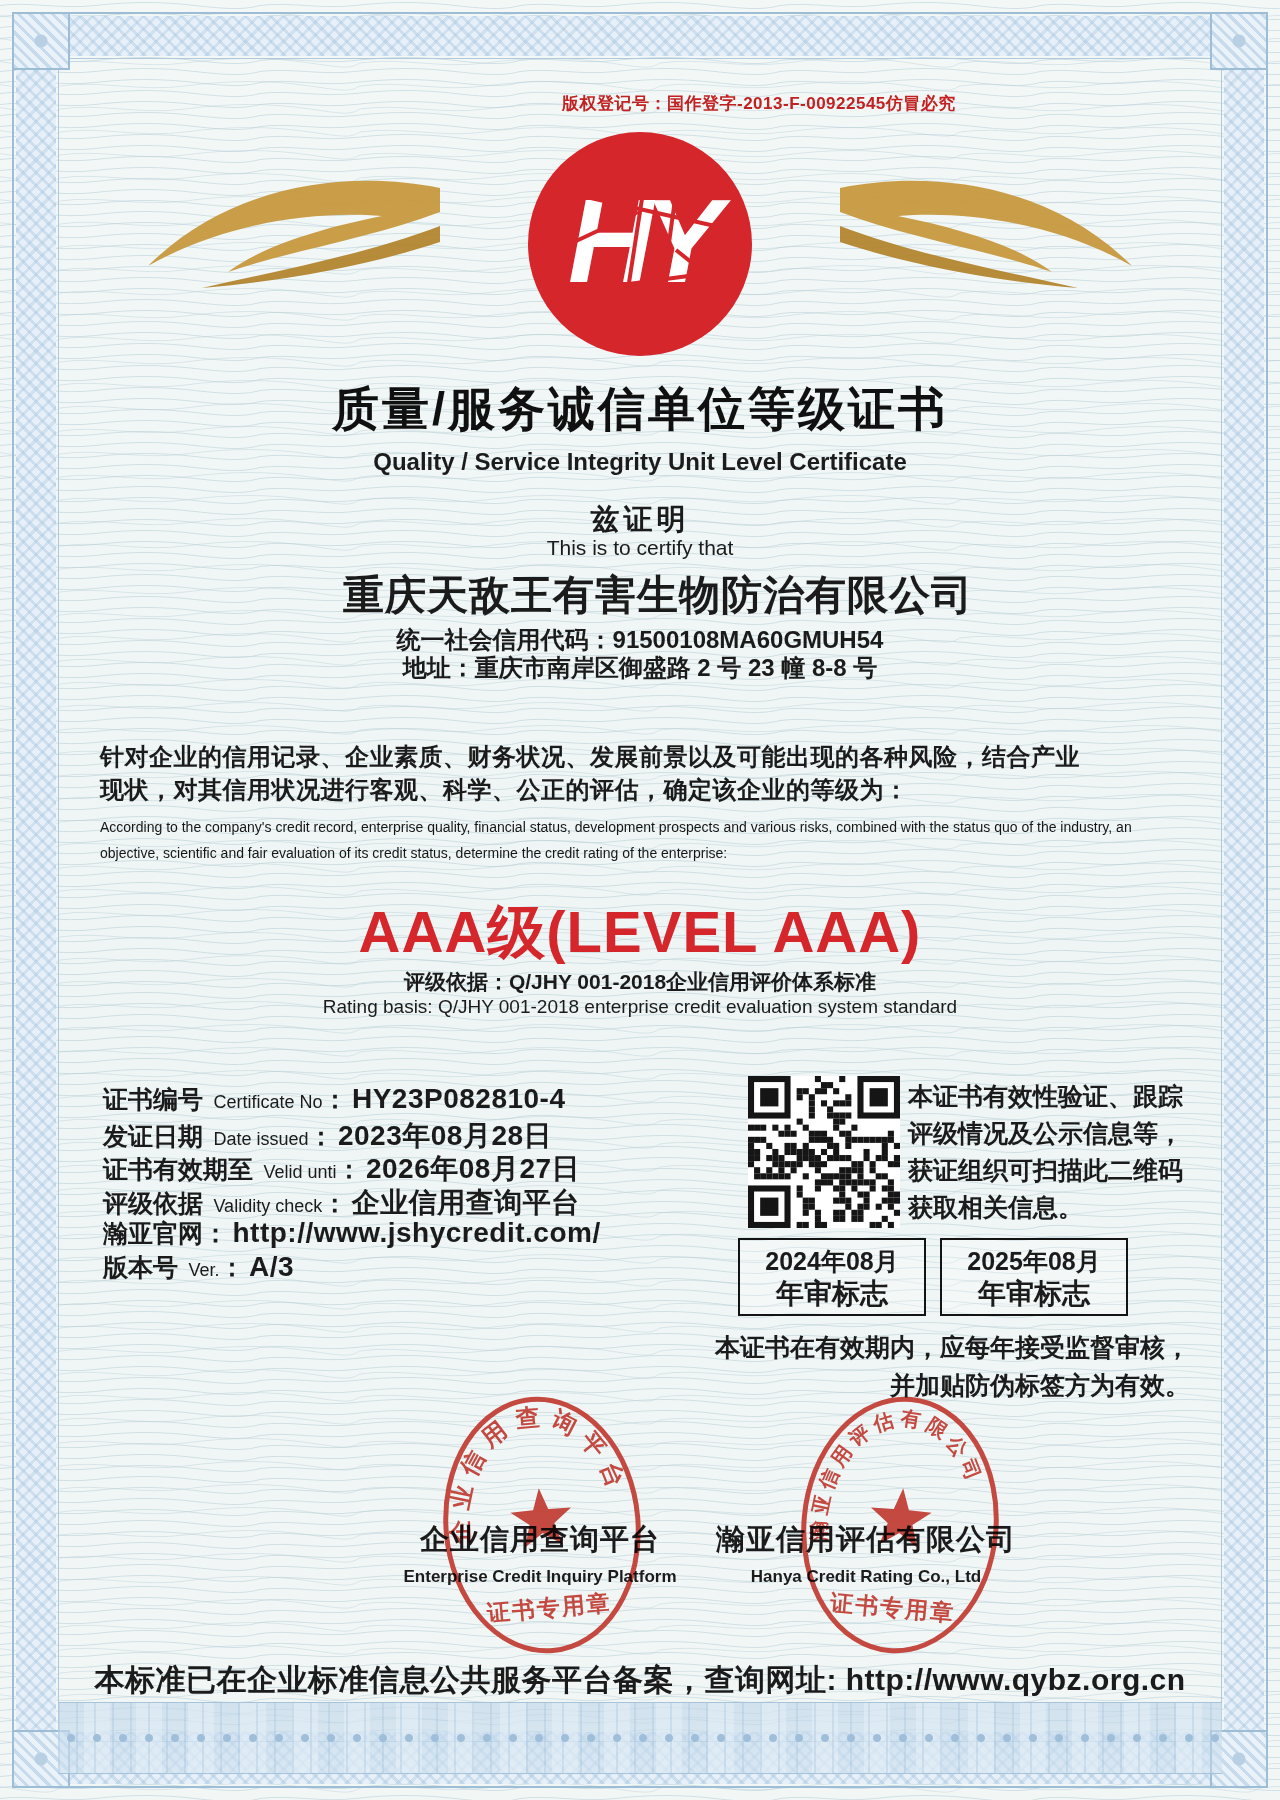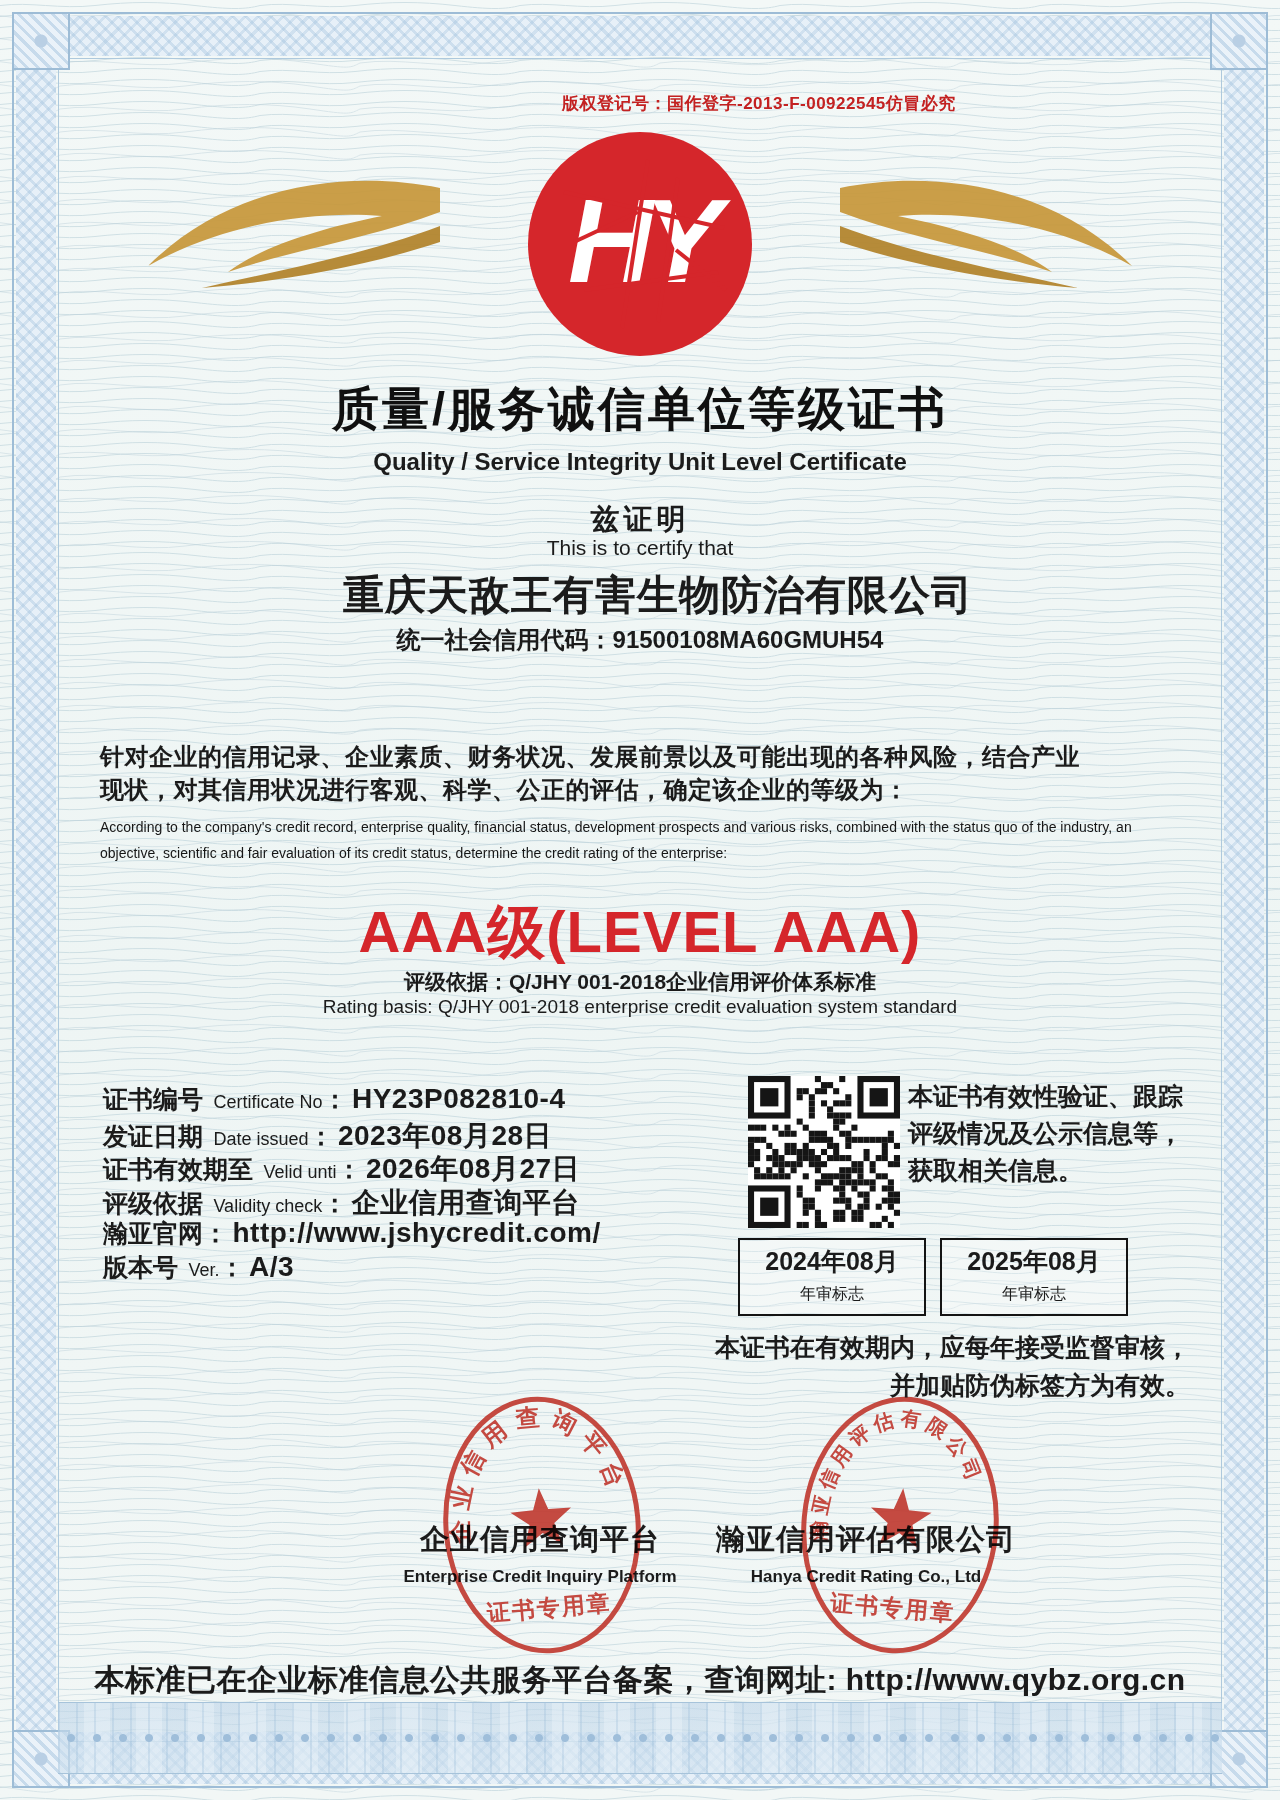--- a/index.html
+++ b/index.html
@@ -66,21 +66,21 @@
   .dl-en{font-size:18px;font-weight:400;margin-left:6px;}
   .dl-sep{font-size:25px;font-weight:600;}
   .dl-val{font-size:28px;font-weight:600;letter-spacing:.5px;}
   .qr{left:748px;top:1076px;width:152px;height:152px;background:#fff;}
   .qr-note{left:908px;top:1078px;width:286px;}
   .qr-note span{display:block;font-size:25px;font-weight:600;line-height:37px;}
   .audit{left:738px;top:1238px;display:flex;gap:14px;}
   .audit-box{width:184px;height:74px;border:2.5px solid #141414;display:flex;flex-direction:column;
     align-items:center;justify-content:center;background:rgba(255,255,255,.25);}
   .audit-box .l1{font-size:25px;font-weight:600;line-height:33px;}
-  .audit-box .l2{font-size:16px;font-weight:400;line-height:31px;}
+  .audit-box .l2{font-size:28px;font-weight:700;line-height:31px;}
   .notice{left:620px;width:570px;top:1328px;text-align:right;}
   .notice span{display:block;font-size:25px;font-weight:600;line-height:38px;}
   .issuer{top:1520px;width:420px;text-align:center;}
   .issuer.l{left:330px;} .issuer.r{left:656px;}
   .issuer .nzh{font-size:29px;font-weight:800;letter-spacing:1px;}
   .issuer .nen{font-size:17px;font-weight:600;margin-top:7px;}
   .stamp{width:212px;height:270px;mix-blend-mode:multiply;opacity:.92;}
   .stamp.l{left:436px;top:1390px;transform:rotate(-5deg);}
   .stamp.r{left:794px;top:1390px;transform:rotate(5deg);}
   .filing{top:1660px;font-size:30px;font-weight:700;letter-spacing:.5px;}
@@ -144,20 +144,21 @@
         <line x1="150" y1="120" x2="200" y2="160"></line>
       </g>
     </svg>
 
     <div class="abs center title-zh">质量/服务诚信单位等级证书</div>
     <div class="abs center title-en">Quality / Service Integrity Unit Level Certificate</div>
     <div class="abs center certify-zh">兹证明</div>
     <div class="abs center certify-en">This is to certify that</div>
     <div class="abs center company">重庆天敌王有害生物防治有限公司</div>
     <div class="abs center credit-code">统一社会信用代码：91500108MA60GMUH54</div>
+    <div class="abs center address">地址：重庆市南岸区御盛路 2 号 23 幢 8-8 号</div>
 
     <div class="abs para">
       <div class="zh">针对企业的信用记录、企业素质、财务状况、发展前景以及可能出现的各种风险，结合产业</div>
       <div class="zh">现状，对其信用状况进行客观、科学、公正的评估，确定该企业的等级为：</div>
       <div class="en">According to the company's credit record, enterprise quality, financial status, development prospects and various risks, combined with the status quo of the industry, an objective, scientific and fair evaluation of its credit status, determine the credit rating of the enterprise:</div>
     </div>
 
     <div class="abs center level">AAA级(LEVEL AAA)</div>
     <div class="abs center basis-zh">评级依据：Q/JHY 001-2018企业信用评价体系标准</div>
     <div class="abs center basis-en">Rating basis: Q/JHY 001-2018 enterprise credit evaluation system standard</div>
@@ -399,20 +400,21 @@
         <rect x="18" y="0" width="7" height="7" fill="#151515"></rect>
         <rect x="19" y="1" width="5" height="5" fill="#ffffff"></rect>
         <rect x="20" y="2" width="3" height="3" fill="#151515"></rect>
         <rect x="0" y="18" width="7" height="7" fill="#151515"></rect>
         <rect x="1" y="19" width="5" height="5" fill="#ffffff"></rect>
         <rect x="2" y="20" width="3" height="3" fill="#151515"></rect>
       </svg>
     <div class="abs qr-note">
       <span>本证书有效性验证、跟踪</span>
       <span>评级情况及公示信息等，</span>
+      <span>获证组织可扫描此二维码</span>
       <span>获取相关信息。</span>
     </div>
 
     <div class="abs audit">
       <div class="audit-box">
         <span class="l1">2024年08月</span>
         <span class="l2">年审标志</span>
       </div>
       <div class="audit-box">
         <span class="l1">2025年08月</span>

